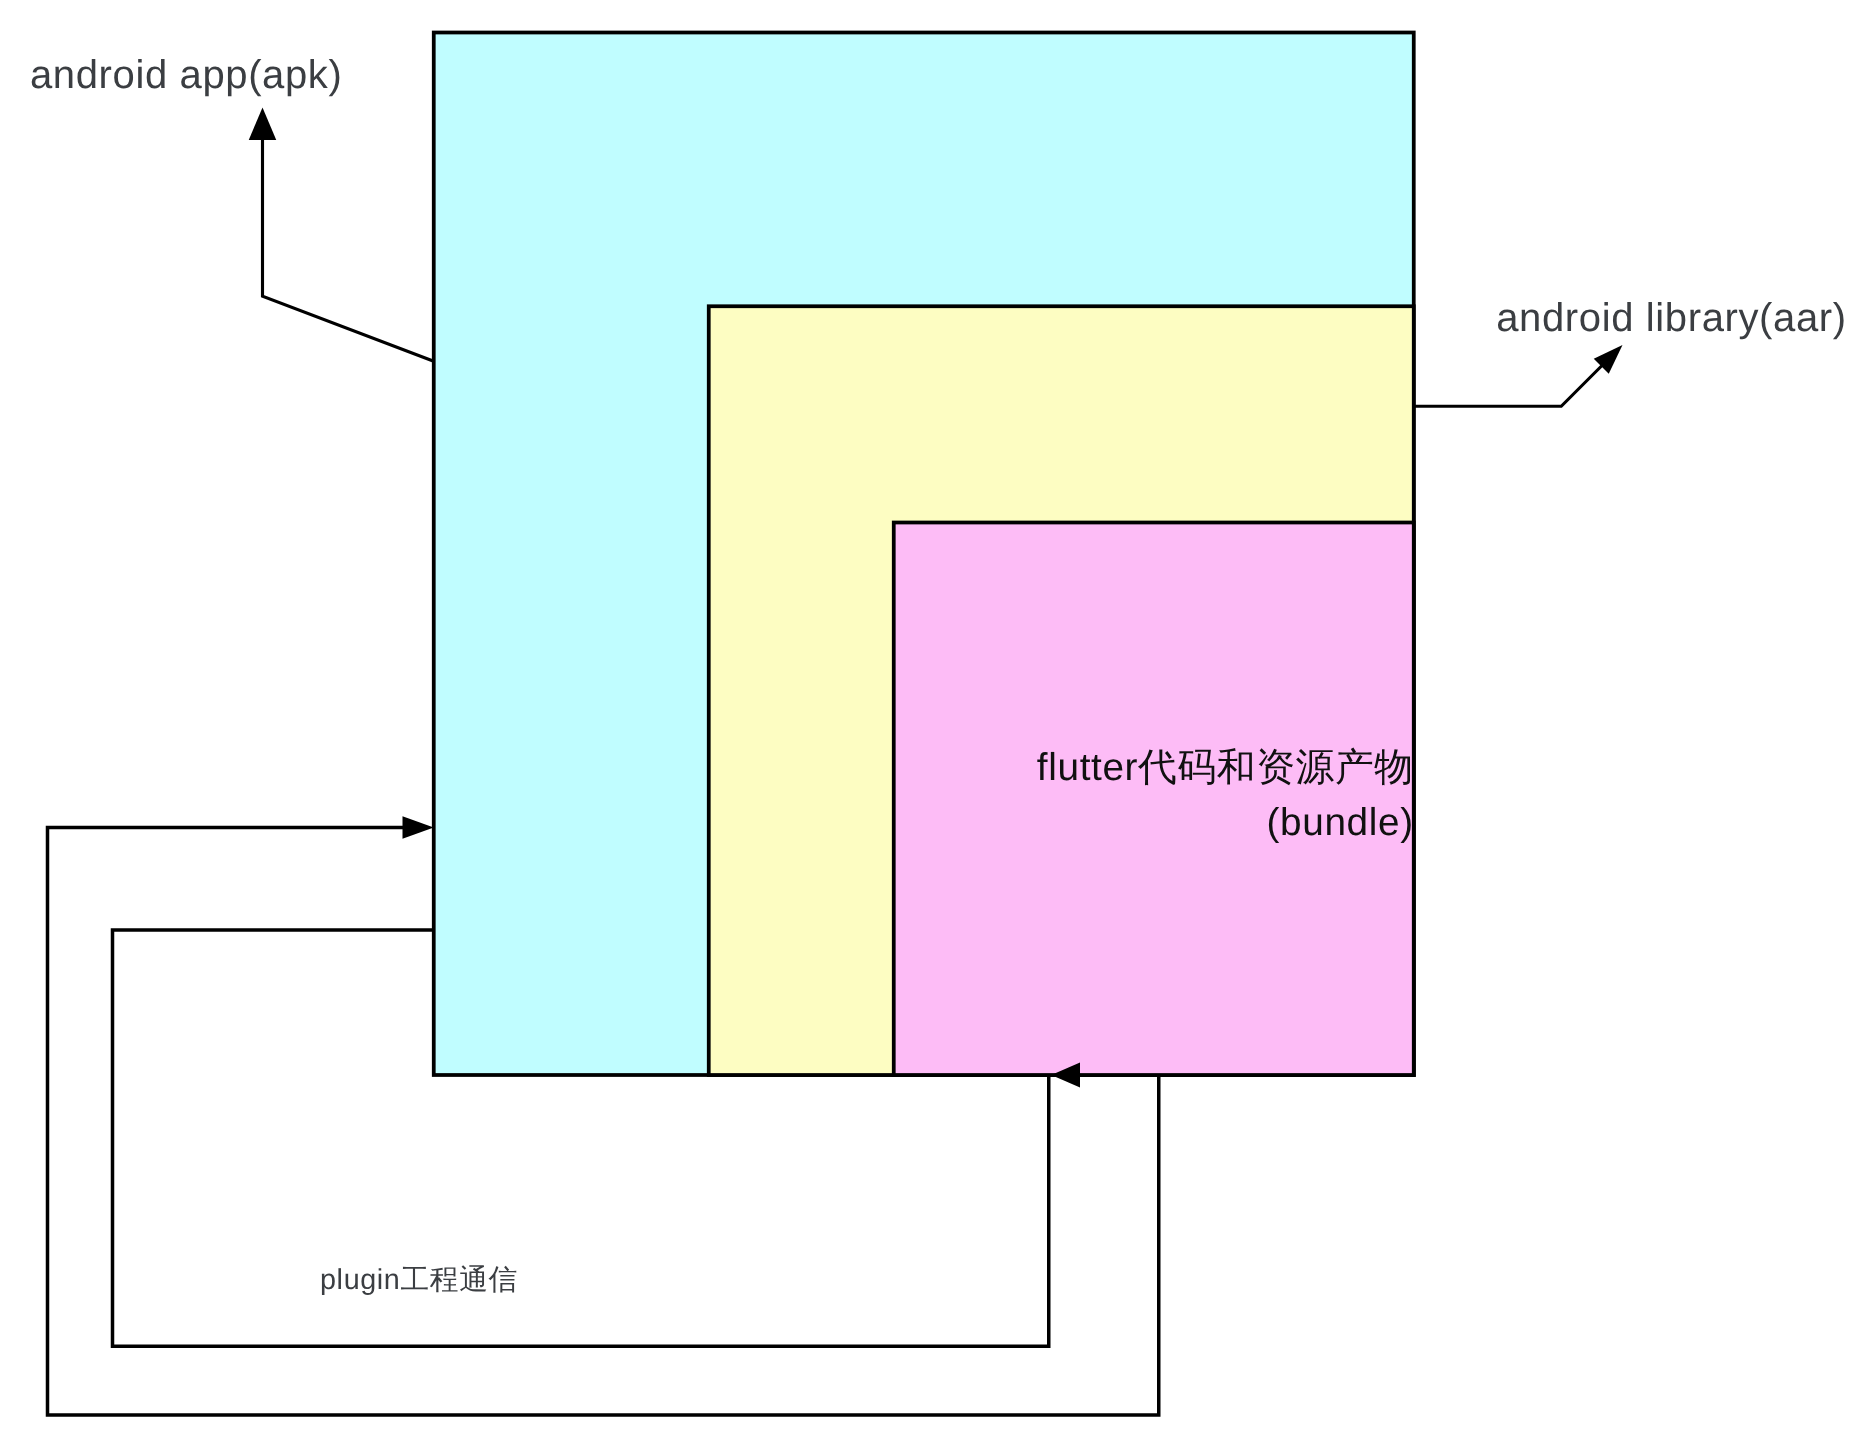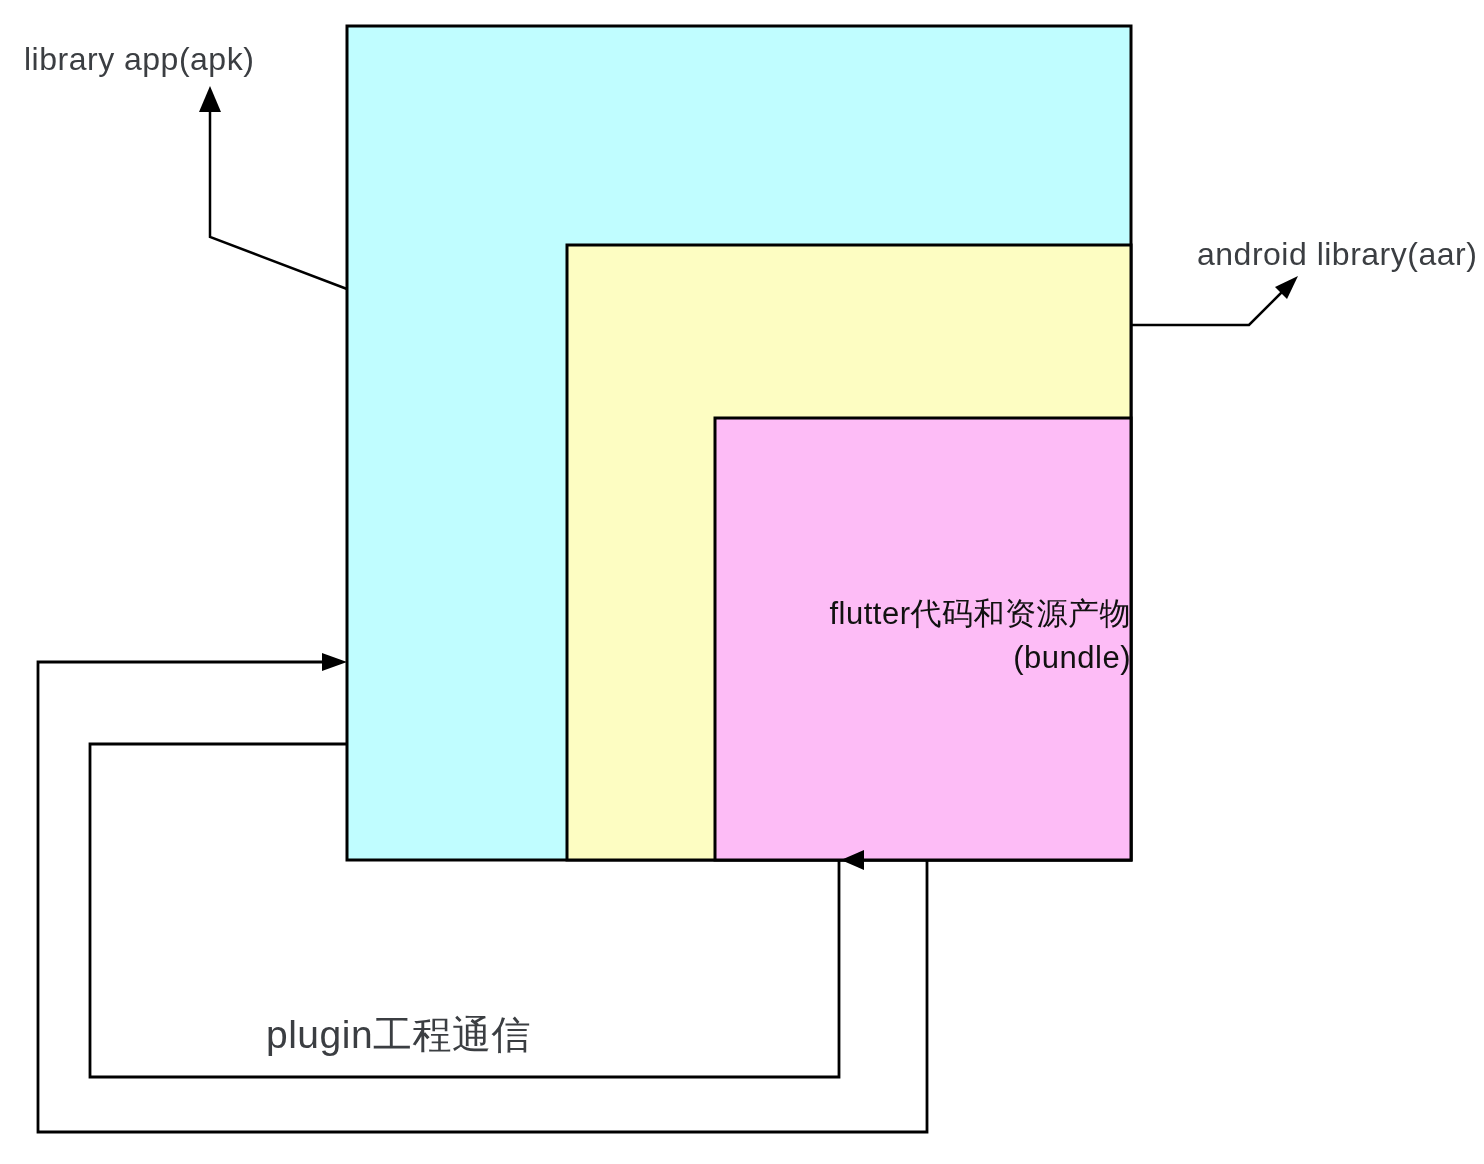--- a/index.html
+++ b/index.html
@@ -22,21 +22,21 @@
   }
   .label {
     position: absolute;
     font-size: 32px;
     color: #3b3e42;
     white-space: nowrap;
     letter-spacing: 0.5px;
   }
   .label-app    { left: 24px;   top: 41px;  }
   .label-lib    { left: 1197px; top: 236px; }
-  .label-plugin { left: 256px;  top: 1008px; font-size: 39px; margin-left: 10px; }
+  .label-plugin { left: 256px;  top: 1008px; font-size: 23px; }
   .bundle-text {
     position: absolute;
     left: 715px;
     top: 592px;
     width: 416px;
     text-align: right;
     font-size: 31px;
     line-height: 44px;
     color: #111111;
     letter-spacing: 0.5px;
@@ -61,21 +61,21 @@
     <path d="M 1131 325 L 1249 325 L 1288 286" fill="none" stroke="#000000" stroke-width="2.5"></path>
     <polygon points="1298,276 1275,287 1287,299" fill="#000000"></polygon>
 
     <path d="M 927 860 L 927 1132 L 38 1132 L 38 662 L 329 662" fill="none" stroke="#000000" stroke-width="2.8"></path>
     <polygon points="347,662 322,653 322,671" fill="#000000"></polygon>
 
     <path d="M 347 744 L 90 744 L 90 1077 L 839 1077 L 839 860" fill="none" stroke="#000000" stroke-width="2.8"></path>
     <polygon points="841,860 864,850 864,870" fill="#000000"></polygon>
   </svg>
 
-  <div class="label label-app">library app(apk)</div>
+  <div class="label label-app">android app(apk)</div>
 
   <div class="label label-lib">android library(aar)</div>
 
   <div class="label label-plugin">plugin工程通信</div>
 
   <div class="bundle-text">
     <div>flutter代码和资源产物</div>
     <div>(bundle)</div>
   </div>
 

